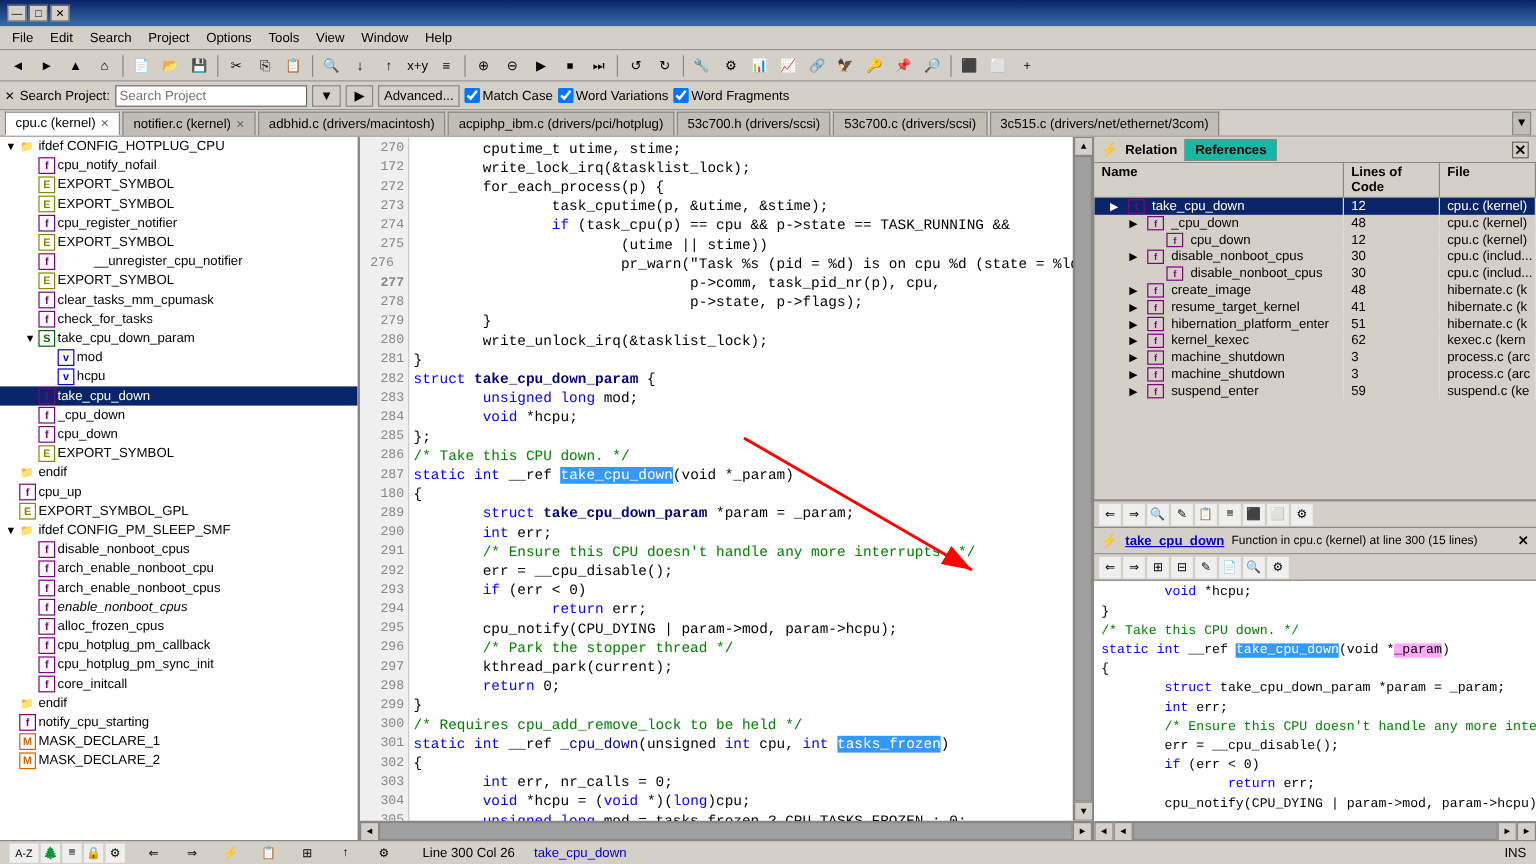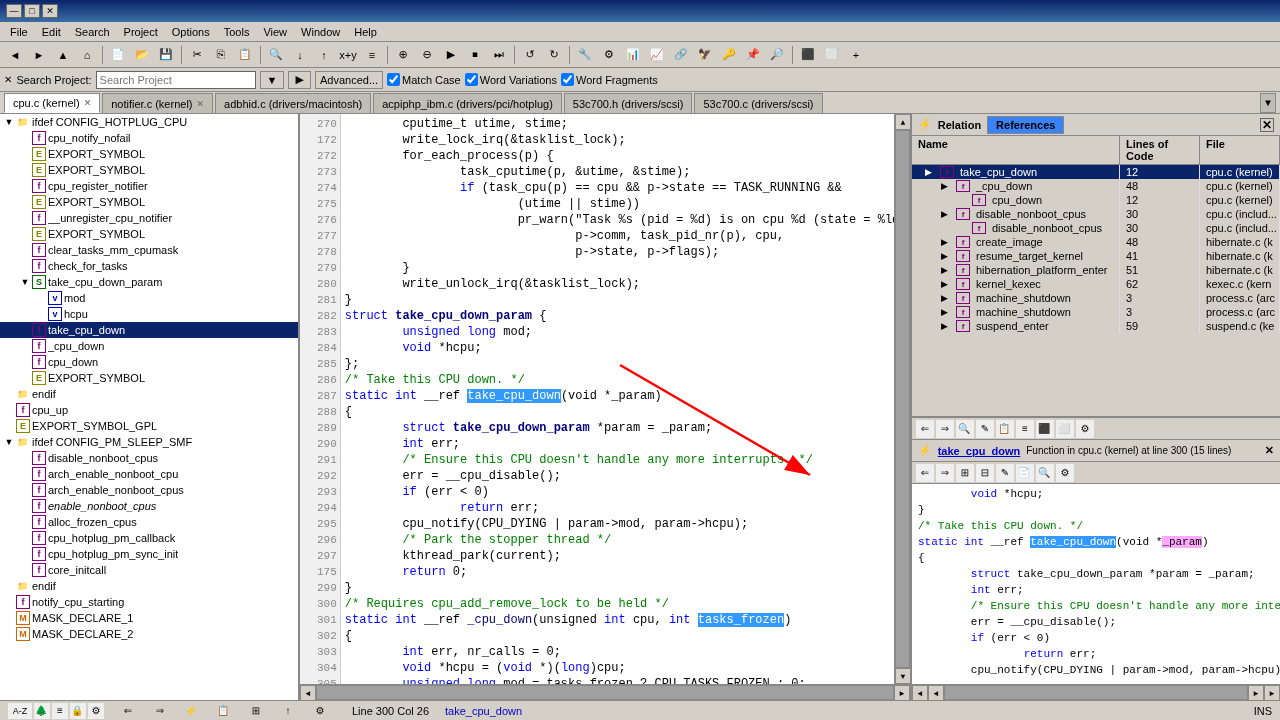--- a/index.html
+++ b/index.html
@@ -54,21 +54,21 @@
     .cm { color: #008000; }
     
     
     .right-panel { width: 370px; min-width: 370px; background: #d4d0c8; border-left: 2px solid #888; display: flex; flex-direction: column; }
     .right-top { flex: 1; display: flex; flex-direction: column; border-bottom: 2px solid #888; }
     .right-bottom { height: 260px; display: flex; flex-direction: column; }
     
     .panel-header { background: #d4d0c8; height: 22px; display: flex; align-items: center; padding: 0 6px; border-bottom: 1px solid #888; font-family: Arial, sans-serif; font-size: 11px; font-weight: bold; gap: 6px; }
     .panel-header .close-btn { margin-left: auto; cursor: pointer; font-size: 12px; width: 14px; height: 14px; display: flex; align-items: center; justify-content: center; border: 1px solid #666; background: #d4d0c8; }
     .panel-title-tab { background: #b0a090; padding: 2px 8px; border: 1px solid #888; font-size: 11px; cursor: pointer; }
-    .panel-title-tab.active { background: #3b82f6; }
+    .panel-title-tab.active { background: #14b8a6; }
     
     .relation-table { flex: 1; overflow-y: auto; }
     .rel-header { display: grid; grid-template-columns: 1fr 80px 80px; background: #d4d0c8; border-bottom: 1px solid #888; font-family: Arial, sans-serif; font-size: 11px; font-weight: bold; }
     .rel-header-cell { padding: 2px 6px; border-right: 1px solid #888; }
     .rel-row { display: grid; grid-template-columns: 1fr 80px 80px; font-family: Arial, sans-serif; font-size: 11px; cursor: pointer; }
     .rel-row.selected { background: #0a246a; color: white; }
     .rel-cell { padding: 1px 6px; border-right: 1px solid #ddd; white-space: nowrap; overflow: hidden; text-overflow: ellipsis; display: flex; align-items: center; gap: 3px; }
     
     
     .mini-toolbar { height: 22px; background: #d4d0c8; border-bottom: 1px solid #888; display: flex; align-items: center; padding: 0 4px; gap: 2px; }
@@ -195,20 +195,23 @@
     </div>
   <div class="tab">
       <span>acpiphp_ibm.c (drivers/pci/hotplug)</span>
     </div>
   <div class="tab">
       <span>53c700.h (drivers/scsi)</span>
     </div>
   <div class="tab">
       <span>53c700.c (drivers/scsi)</span>
     </div>
+  <div class="tab">
+      <span>3c515.c (drivers/net/ethernet/3com)</span>
+    </div>
   <div class="tab-more">▼</div>
 </div>
 
 <div class="main-layout">
 
   <div class="left-panel">
     <div class="symbol-tree" id="symbol-tree">
         <div class="tree-item">
           <span style="display:inline-block;width:4px;"></span>
           <span class="expand-icon" style="width:10px;font-size:9px;margin-right:2px;">▼</span>
@@ -242,21 +245,21 @@
         <div class="tree-item">
           <span style="display:inline-block;width:20px;"></span>
           <span style="display:inline-block;width:12px;"></span>
           <span style="width:14px;height:14px;display:inline-flex;align-items:center;justify-content:center;font-size:9px;font-weight:bold;color:#888800;border:1px solid #888800;margin-right:2px;">E</span>
           <span style="overflow:hidden;text-overflow:ellipsis;">EXPORT_SYMBOL</span>
         </div>
         <div class="tree-item">
           <span style="display:inline-block;width:20px;"></span>
           <span style="display:inline-block;width:12px;"></span>
           <span style="width:14px;height:14px;display:inline-flex;align-items:center;justify-content:center;font-size:9px;font-weight:bold;color:#800080;border:1px solid #800080;margin-right:2px;">f</span>
-          <span style="overflow:hidden;text-overflow:ellipsis;">__unregister_cpu_notifier</span>
+          <span style="overflow:hidden;text-overflow:ellipsis;margin-left:30px;">__unregister_cpu_notifier</span>
         </div>
         <div class="tree-item">
           <span style="display:inline-block;width:20px;"></span>
           <span style="display:inline-block;width:12px;"></span>
           <span style="width:14px;height:14px;display:inline-flex;align-items:center;justify-content:center;font-size:9px;font-weight:bold;color:#888800;border:1px solid #888800;margin-right:2px;">E</span>
           <span style="overflow:hidden;text-overflow:ellipsis;">EXPORT_SYMBOL</span>
         </div>
         <div class="tree-item">
           <span style="display:inline-block;width:20px;"></span>
           <span style="display:inline-block;width:12px;"></span>
@@ -412,43 +415,43 @@
 
   <div class="code-area">
     <div class="code-wrapper">
       <div class="line-number-col" id="line-nums-col">
           <div style="line-height:16px;">270</div>
           <div style="line-height:16px;">172</div>
           <div style="line-height:16px;">272</div>
           <div style="line-height:16px;">273</div>
           <div style="line-height:16px;">274</div>
           <div style="line-height:16px;">275</div>
-          <div style="line-height:16px;">276</div>
-          <div style="line-height:16px;">277</div>
+          <div style="line-height:16px;text-align:center;">276</div>
+          <div style="line-height:16px;font-weight:bold;">277</div>
           <div style="line-height:16px;">278</div>
           <div style="line-height:16px;">279</div>
           <div style="line-height:16px;">280</div>
           <div style="line-height:16px;">281</div>
           <div style="line-height:16px;">282</div>
           <div style="line-height:16px;">283</div>
           <div style="line-height:16px;padding-left:17px;">284</div>
           <div style="line-height:16px;">285</div>
           <div style="line-height:16px;">286</div>
           <div style="line-height:16px;">287</div>
-          <div style="line-height:16px;">288</div>
+          <div style="line-height:16px;">180</div>
           <div style="line-height:16px;">289</div>
           <div style="line-height:16px;">290</div>
           <div style="line-height:16px;">291</div>
           <div style="line-height:16px;">292</div>
           <div style="line-height:16px;">293</div>
           <div style="line-height:16px;">294</div>
           <div style="line-height:16px;">295</div>
           <div style="line-height:16px;">296</div>
           <div style="line-height:16px;">297</div>
-          <div style="line-height:16px;">175</div>
+          <div style="line-height:16px;">298</div>
           <div style="line-height:16px;">299</div>
           <div style="line-height:16px;">300</div>
           <div style="line-height:16px;">301</div>
           <div style="line-height:16px;">302</div>
           <div style="line-height:16px;">303</div>
           <div style="line-height:16px;">304</div>
           <div style="line-height:16px;">305</div>
         </div>
       <div class="code-text-col" id="code-text-col" style="font-family:'Courier New',monospace;font-size:12px;line-height:16px;white-space:pre;overflow:auto;flex:1;"><div style="line-height:16px;">        cputime_t utime, stime;</div><div style="line-height:16px;"></div><div style="line-height:16px;">        write_lock_irq(&amp;tasklist_lock);</div><div style="line-height:16px;">        for_each_process(p) {</div><div style="line-height:16px;">                task_cputime(p, &amp;utime, &amp;stime);</div><div style="line-height:16px;">                <span class="kw">if</span> (task_cpu(p) == cpu &amp;&amp; p-&gt;state == TASK_RUNNING &amp;&amp;</div><div style="line-height:16px;">                        (utime || stime))</div><div style="line-height:16px;">                        pr_warn("Task %s (pid = %d) is on cpu %d (state = %ld, f</div><div style="line-height:16px;">                                p-&gt;comm, task_pid_nr(p), cpu,</div><div style="line-height:16px;">                                p-&gt;state, p-&gt;flags);</div><div style="line-height:16px;">        }</div><div style="line-height:16px;">        write_unlock_irq(&amp;tasklist_lock);</div><div style="line-height:16px;">}</div><div style="line-height:16px;"></div><div style="line-height:16px;"><span class="kw">struct</span> <span style="color:#000080;font-weight:bold;">take_cpu_down_param</span> {</div><div style="line-height:16px;">        <span class="kw">unsigned</span> <span class="kw">long</span> mod;</div><div style="line-height:16px;">        <span class="kw">void</span> *hcpu;</div><div style="line-height:16px;">};</div><div style="line-height:16px;"></div><div style="line-height:16px;"><span class="cm">/* Take this CPU down. */</span></div><div style="line-height:16px;"><span class="kw">static</span> <span class="kw">int</span> __ref <span style="background:#3399ff;color:white;">take_cpu_down</span>(void *_param)</div><div style="line-height:16px;">{</div><div style="line-height:16px;">        <span class="kw">struct</span> <span style="color:#000080;font-weight:bold;">take_cpu_down_param</span> *param = _param;</div><div style="line-height:16px;">        <span class="kw">int</span> err;</div><div style="line-height:16px;"></div><div style="line-height:16px;"><span class="cm">        /* Ensure this CPU doesn't handle any more interrupts. */</span></div><div style="line-height:16px;">        err = __cpu_disable();</div><div style="line-height:16px;">        <span class="kw">if</span> (err &lt; 0)</div><div style="line-height:16px;">                <span class="kw">return</span> err;</div><div style="line-height:16px;"></div><div style="line-height:16px;">        cpu_notify(CPU_DYING | param-&gt;mod, param-&gt;hcpu);</div><div style="line-height:16px;"><span class="cm">        /* Park the stopper thread */</span></div><div style="line-height:16px;">        kthread_park(current);</div><div style="line-height:16px;">        <span class="kw">return</span> 0;</div><div style="line-height:16px;">}</div><div style="line-height:16px;"></div><div style="line-height:16px;"><span class="cm">/* Requires cpu_add_remove_lock to be held */</span></div><div style="line-height:16px;"><span class="kw">static</span> <span class="kw">int</span> __ref <span style="color:#000080;">_cpu_down</span>(unsigned <span class="kw">int</span> cpu, <span class="kw">int</span> <span style="background:#3399ff;color:white;">tasks_frozen</span>)</div><div style="line-height:16px;">{</div><div style="line-height:16px;">        <span class="kw">int</span> err, nr_calls = 0;</div><div style="line-height:16px;">        <span class="kw">void</span> *hcpu = (<span class="kw">void</span> *)(<span class="kw">long</span>)cpu;</div><div style="line-height:16px;">        <span class="kw">unsigned</span> <span class="kw">long</span> mod = tasks_frozen ? CPU_TASKS_FROZEN : 0;</div><div style="line-height:16px;"></div></div>
       <div class="v-scrollbar" style="width:16px;background:#d4d0c8;border-left:1px solid #888;display:flex;flex-direction:column;">

